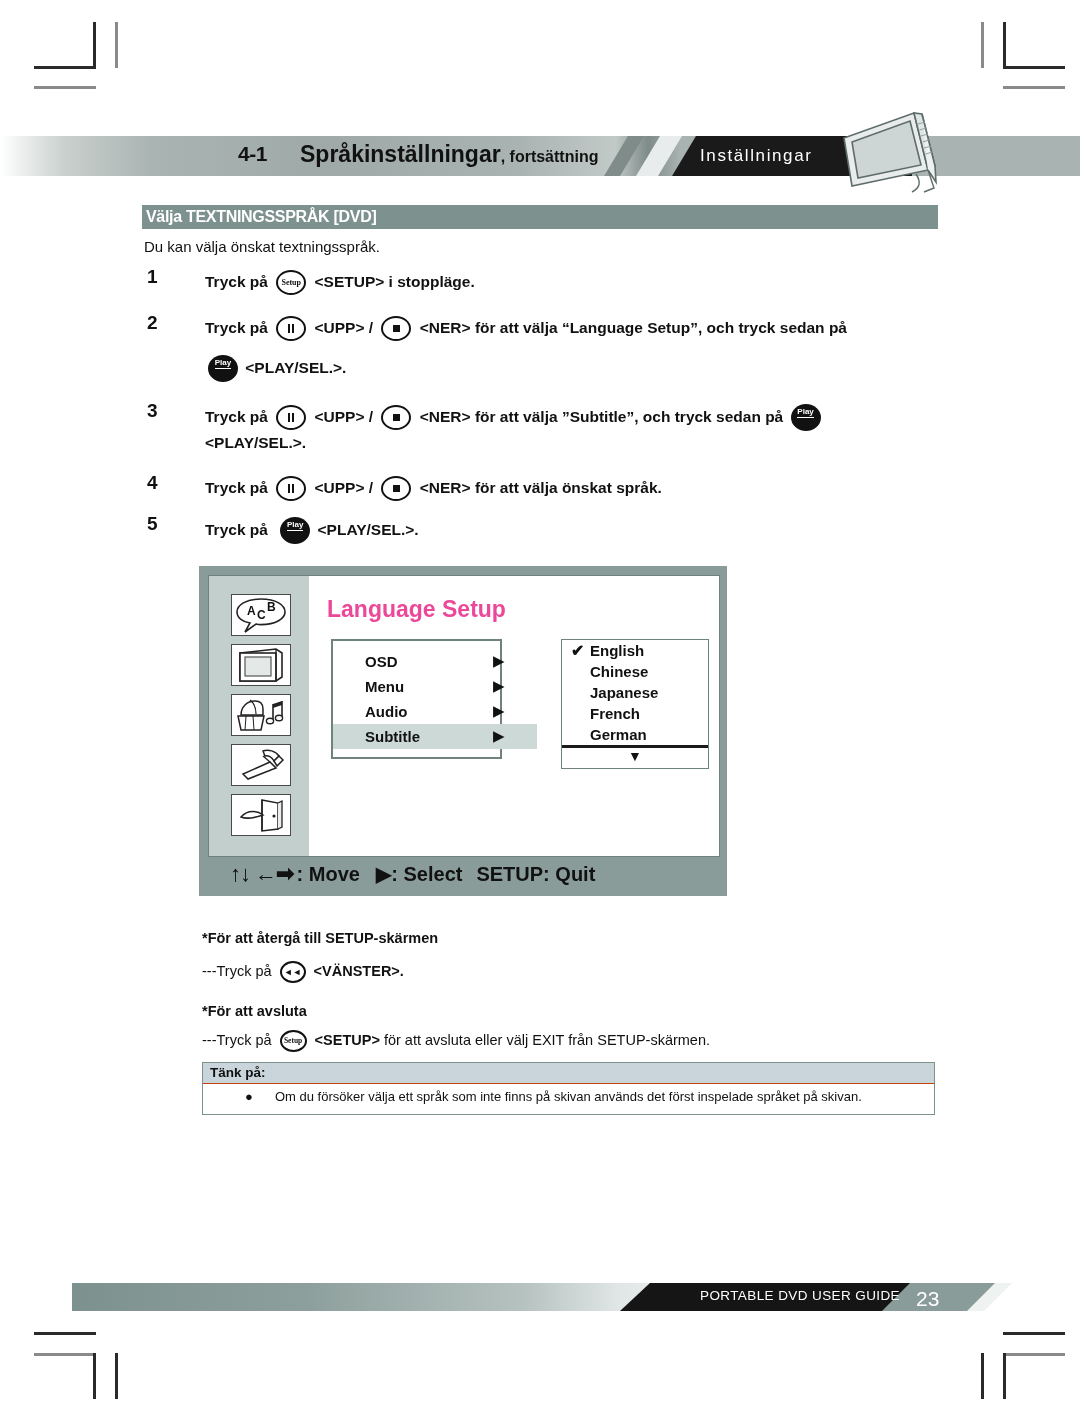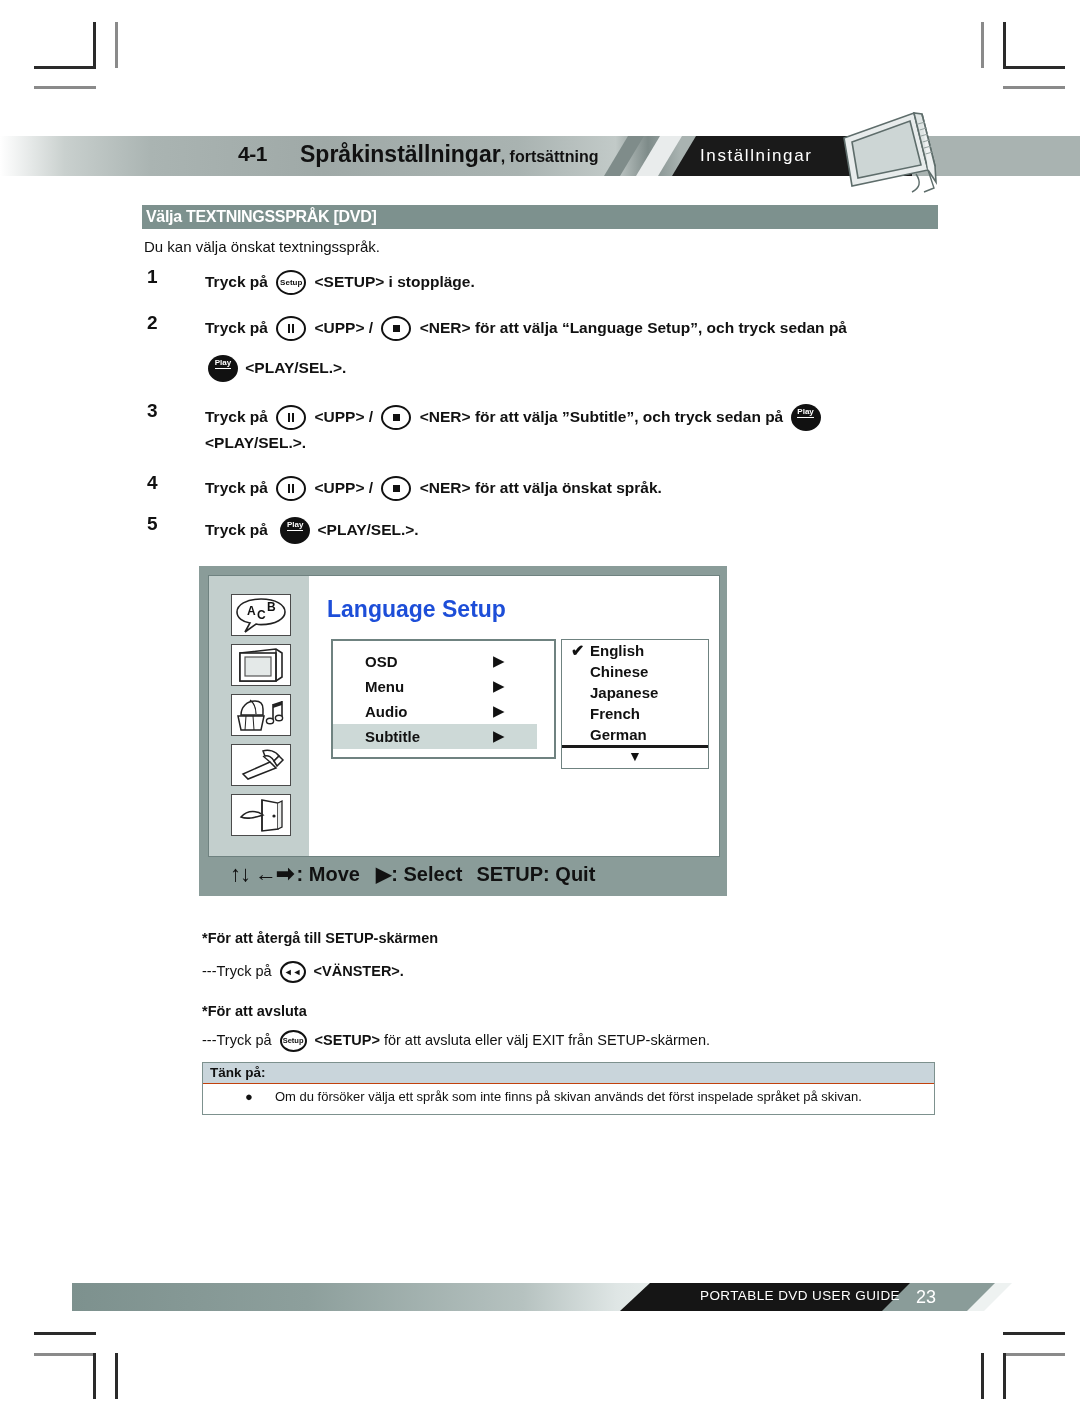--- a/index.html
+++ b/index.html
@@ -77,20 +77,21 @@
     position: absolute; left: 205px; font-size: 15.5px; font-weight: bold; color:#111;
     white-space: nowrap;
   }
   .step-text2 { position:absolute; left:205px; font-size:15.5px; font-weight:bold; color:#111; white-space:nowrap; }
 
   
   .key-o {
     display:inline-block; width:30px; height:25px; border:2px solid #111;
     border-radius:50%; vertical-align:middle; position:relative; margin:0 4px;
     background:#fff;
+    font-family:Liberation Serif, serif;
   }
   .key-o .g { position:absolute; left:0; top:0; right:0; bottom:0;
     display:flex; align-items:center; justify-content:center;
     font-size:8px; font-weight:bold; color:#111; line-height:1; }
   
   .key-b {
     display:inline-block; width:30px; height:27px; background:#111;
     border-radius:50%; vertical-align:middle; position:relative; margin:0 3px;
   }
   .key-b .g { position:absolute; left:0; top:0; right:0; bottom:0;
@@ -115,24 +116,24 @@
   .osd-sidebar {
     position:absolute; left:0px; top:0px; width:100px; height:280px;
     background:#c3cfcd;
   }
   .osd-icon {
     position:absolute; left:22px; width:60px; height:42px;
     background:#fff; border:1px solid #4b4b4b;
   }
   .osd-title {
     position:absolute; left:118px; top:20px;
-    font-size:23px; font-weight:bold; color:#1d4ed8;
+    font-size:23px; font-weight:bold; color:#ec4899;
   }
   .osd-menu {
-    position:absolute; left:122px; top:63px; width:225px; height:120px;
+    position:absolute; left:122px; top:63px; width:171px; height:120px;
     background:#fff; border:2px solid #6f8280;
   }
   .osd-row {
     position:absolute; left:0; width:204px; height:25px;
   }
   .osd-row .t { position:absolute; left:32px; top:4px; font-size:15px; font-weight:bold; color:#111; }
   .osd-row .a { position:absolute; left:160px; top:4px; font-size:15px; color:#111; line-height:15px;}
   .osd-row.sel { background:#cdd9d7; }
   .osd-list {
     position:absolute; left:352px; top:63px; width:148px; height:130px;
@@ -184,21 +185,21 @@
     position:absolute; left:880px; top:1283px; width:115px; height:28px;
     background:#8a9c99;
     clip-path: polygon(28px 0, 115px 0, 87px 28px, 0 28px);
   }
   .footer-label {
     position:absolute; left:700px; top:1288px;
     font-size:13.5px; color:#fff; letter-spacing:0.4px;
   }
   .footer-page {
     position:absolute; left:916px; top:1287px;
-    font-size:18px; color:#fff; font-weight:normal;
+    font-size:21px; color:#fff; font-weight:normal;
   }
 </style>
 </head>
 <body>
 
 <div class="page">
 
   <div class="crop" style="left:93px;top:22px;width:3px;height:30px;"></div>
   <div class="crop" style="left:93px;top:22px;width:3px;height:30px;"></div>
   <div class="crop" style="left:93px;top:22px;width:3px;height:46px;"></div>

